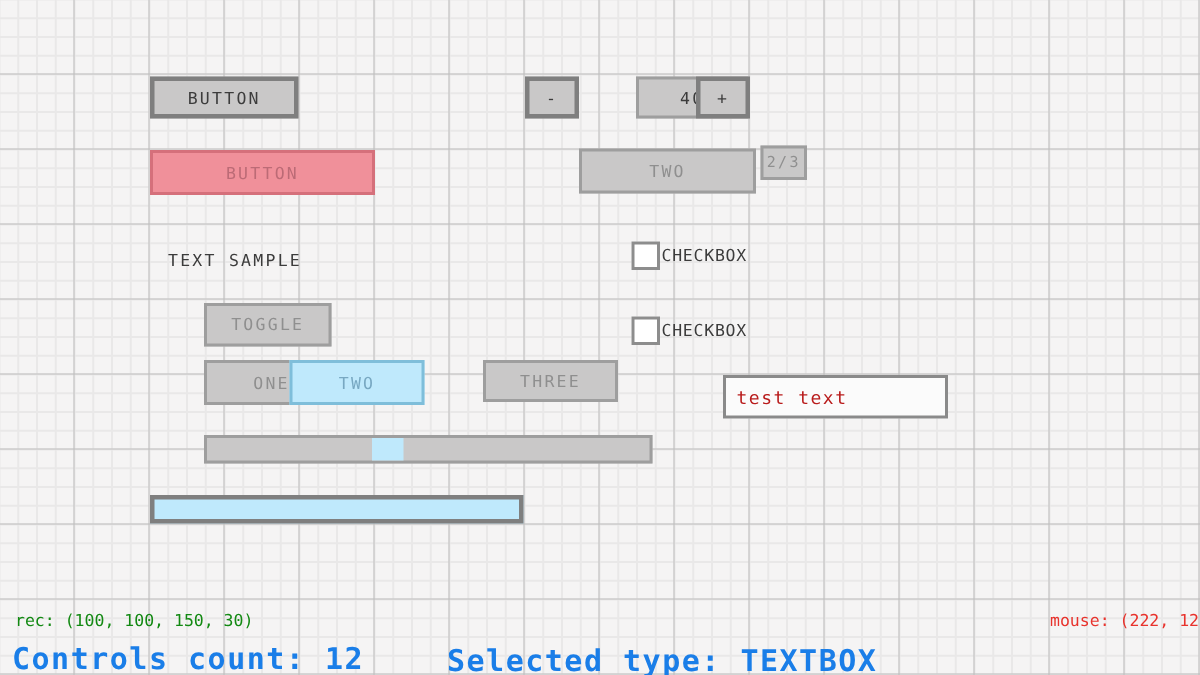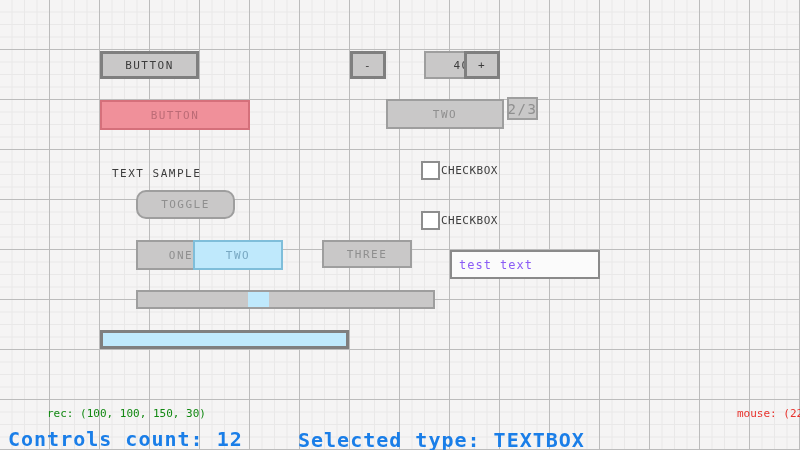--- a/index.html
+++ b/index.html
@@ -42,61 +42,61 @@
   .slider-handle {
     position:absolute; background:#bfe9fc; border:none;
   }
   .progress {
     background:#bfe9fc; border:3px solid #7f7f7f;
   }
   .checkbox-box {
     background:#ffffff; border:2px solid #8d8d8d;
   }
   .textbox {
-    background:#fbfbfb; border:2px solid #8a8a8a; color:#8b5cf6;
+    background:#fbfbfb; border:2px solid #8a8a8a; color:#b91c1c;
     font:12px "DejaVu Sans Mono", monospace; letter-spacing:1px;
-    justify-content:flex-start; padding-left:7px;
+    justify-content:flex-start; padding-left:7px;margin-left:32px;
   }
 
   .status { position:absolute; white-space:nowrap; }
-  .status-sm { font:11px "DejaVu Sans Mono", monospace; letter-spacing:0px;margin-left:37px; }
+  .status-sm { font:11px "DejaVu Sans Mono", monospace; letter-spacing:0px; }
   .status-lg { font:bold 20px "DejaVu Sans Mono", monospace; letter-spacing:1px; }
   .c-green { color:#128912; }
   .c-blue  { color:#1a7ee8; }
   .c-red   { color:#e8332d; }
 </style>
 </head>
 <body>
 
 <div class="canvas">
 
   <div class="ctl fill-gray border-dark text-dark" style="left:100px; top:51px; width:99px; height:28px;">BUTTON</div>
 
   <div class="ctl btn-red" style="left:100px; top:100px; width:150px; height:30px;">BUTTON</div>
 
   <div class="ctl plain-label" style="left:112px; top:167px; height:13px;">TEXT SAMPLE</div>
 
-  <div class="ctl fill-gray border-light text-gray" style="left:100px; top:190px; width:99px; height:29px;border-radius:10px;">TOGGLE</div>
+  <div class="ctl fill-gray border-light text-gray" style="left:100px; top:202px; width:85px; height:29px;">TOGGLE</div>
 
   <div class="ctl fill-gray border-light text-gray" style="left:100px; top:240px; width:90px; height:30px;">ONE</div>
   <div class="ctl tab-selected" style="left:193px; top:240px; width:90px; height:30px;">TWO</div>
   <div class="ctl fill-gray border-light text-gray" style="left:286px; top:240px; width:90px; height:28px;">THREE</div>
 
   <div class="ctl fill-gray border-light" style="left:100px; top:290px; width:299px; height:19px;">
     <div class="slider-handle" style="left:110px; top:0px; width:21px; height:15px;"></div>
   </div>
 
   <div class="ctl progress" style="left:100px; top:330px; width:249px; height:19px;"></div>
 
   <div class="ctl fill-gray border-dark text-dark" style="left:350px; top:51px; width:36px; height:28px;">-</div>
   <div class="ctl fill-gray border-light text-dark" style="left:388px; top:51px; width:75px; height:28px;">40</div>
   <div class="ctl fill-gray border-dark text-dark" style="left:464px; top:51px; width:36px; height:28px;">+</div>
 
   <div class="ctl fill-gray border-light text-gray" style="left:350px; top:99px; width:118px; height:30px;">TWO</div>
-  <div class="ctl fill-gray border-light text-gray" style="left:471px; top:97px; width:31px; height:23px; font-size:14px;">2/3</div>
+  <div class="ctl fill-gray border-light text-gray" style="left:471px; top:97px; width:31px; height:23px; font-size:10px;">2/3</div>
 
   <div class="ctl checkbox-box" style="left:421px; top:161px; width:19px; height:19px;"></div>
   <div class="ctl plain-label" style="left:441px; top:164px; height:13px; letter-spacing:0.5px;">CHECKBOX</div>
 
   <div class="ctl checkbox-box" style="left:421px; top:211px; width:19px; height:19px;"></div>
   <div class="ctl plain-label" style="left:441px; top:214px; height:13px; letter-spacing:0.5px;">CHECKBOX</div>
 
   <div class="ctl textbox" style="left:450px; top:250px; width:150px; height:29px;">test text</div>
 
   <div class="status status-sm c-green" style="left:10px; top:407px;">rec: (100, 100, 150, 30)</div>

